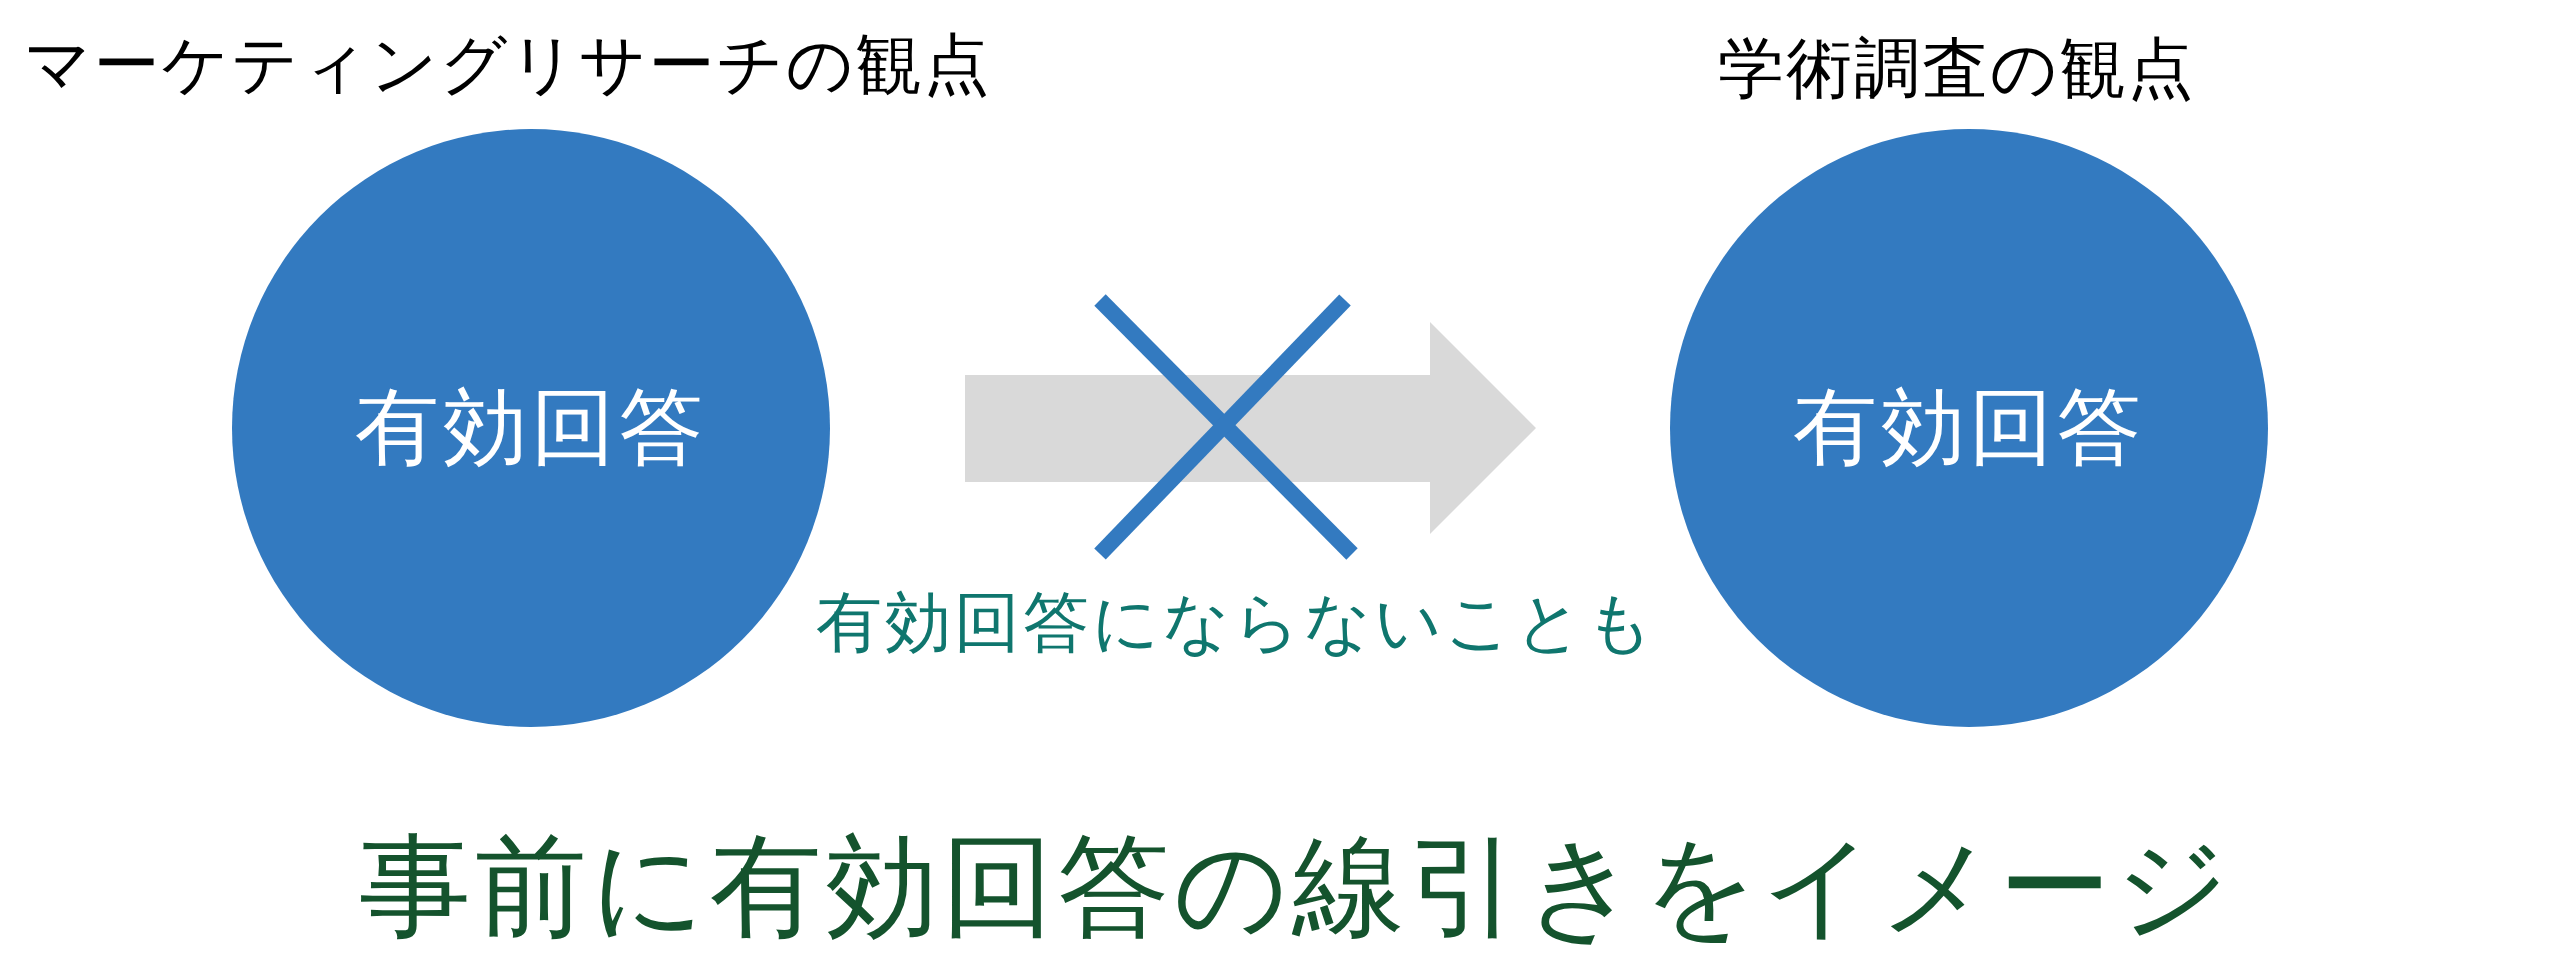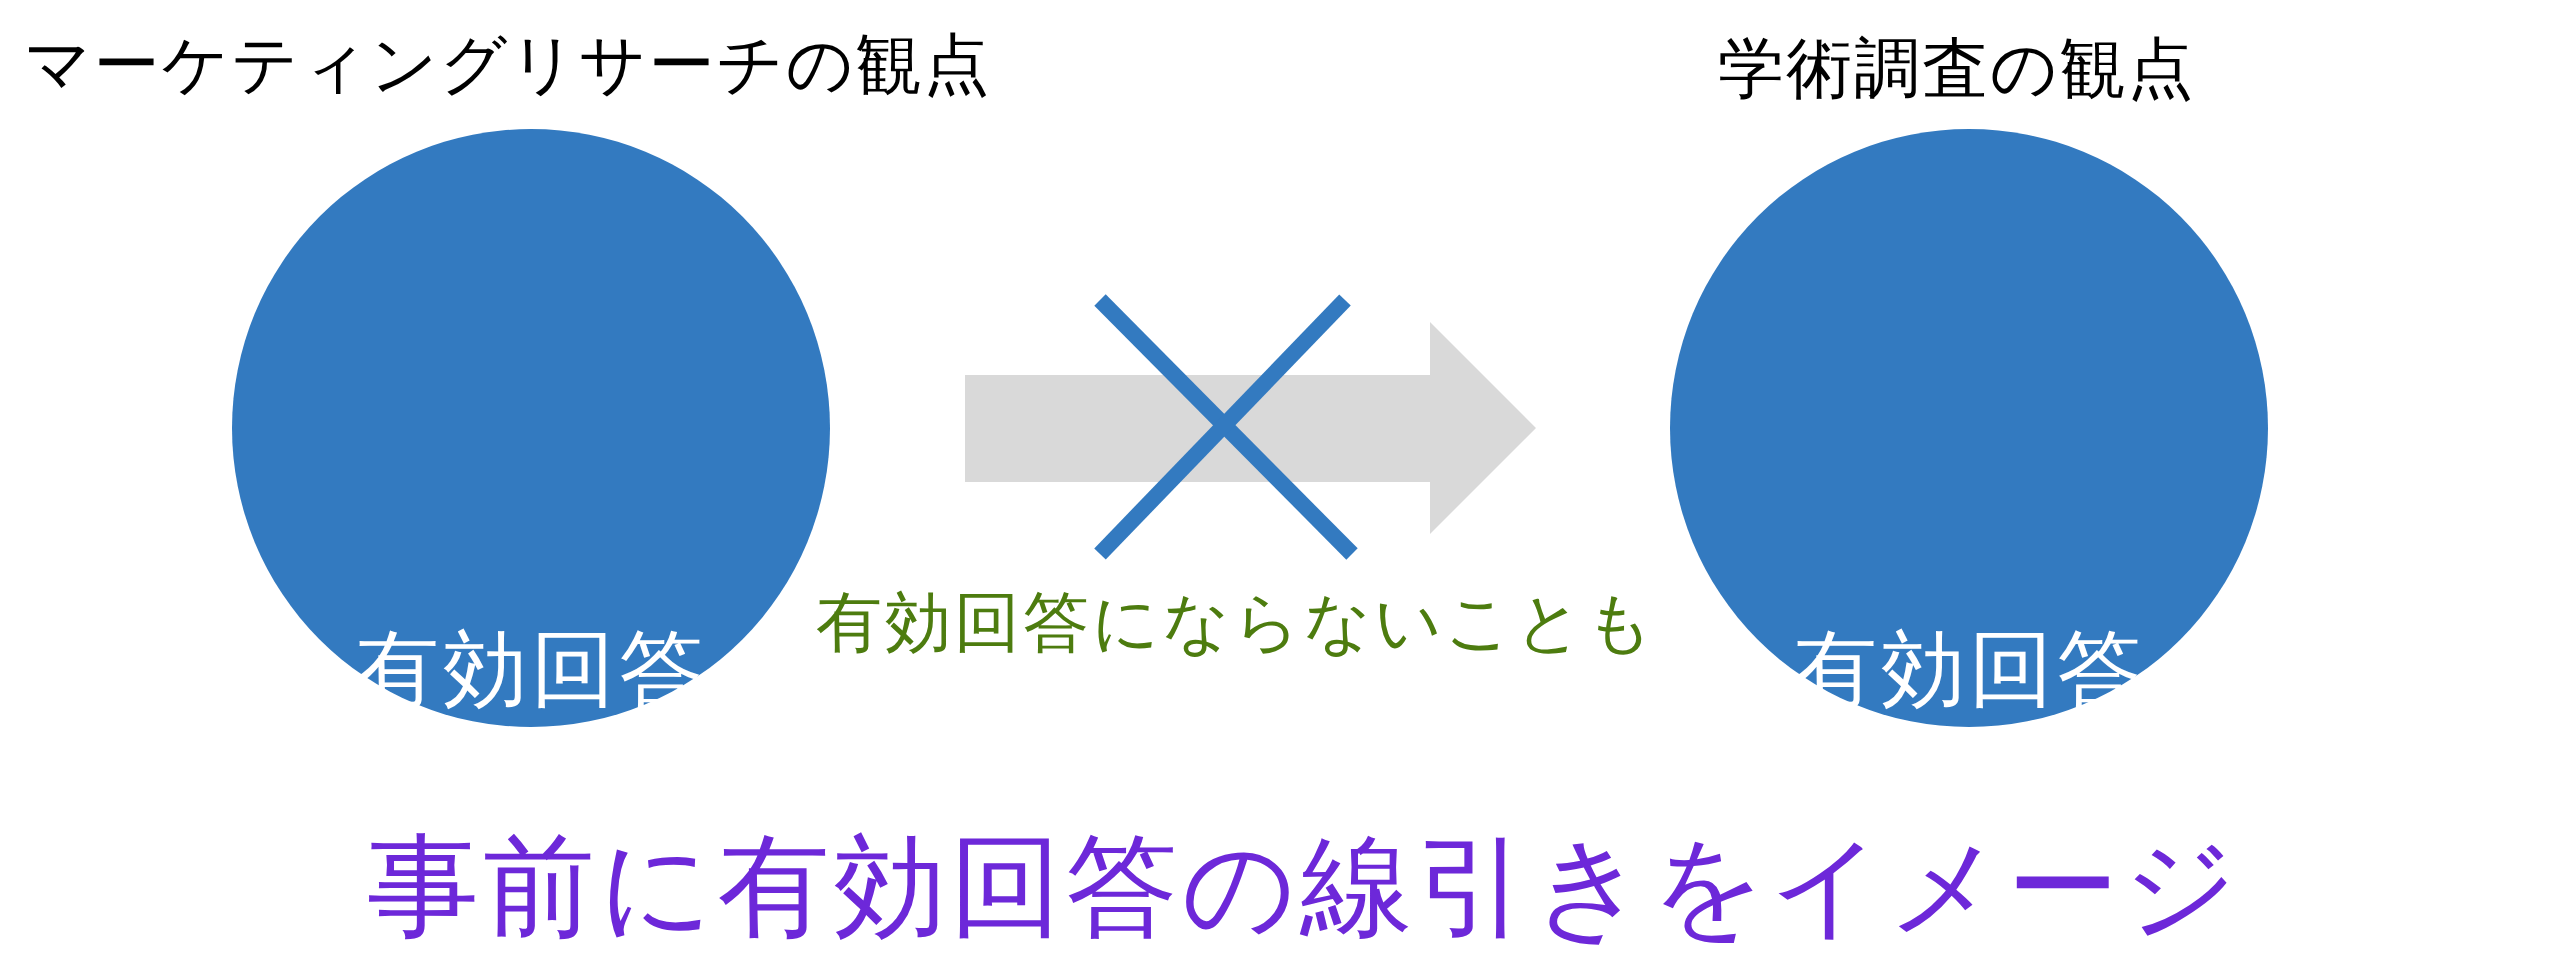--- a/index.html
+++ b/index.html
@@ -2,27 +2,27 @@
 <html><head>
 <meta charset="utf-8">
 <style>
   html, body { margin:0; padding:0; background:#ffffff; }
   body { width:2560px; height:976px; position:relative; overflow:hidden;
          font-family:"DejaVu Sans", "Liberation Sans", sans-serif; }
   .heading { position:absolute; color:#000; font-size:66px; white-space:nowrap; line-height:1;text-align:right; }
   #left-heading { left:24px; top:32px; letter-spacing:2px; }
   #right-heading { left:1718px; top:36px; letter-spacing:2px; }
   .circle { position:absolute; width:598px; height:598px; border-radius:50%;
-            background:#337ac0; display:flex; align-items:flex-end; justify-content:center; }
+            background:#337ac0; display:flex; align-items:center; justify-content:center; }
   #left-circle { left:232px; top:129px; }
   #right-circle { left:1670px; top:129px; }
   .circle span { color:#fff; font-size:84px; letter-spacing:4px; }
   svg.diagram { position:absolute; left:0; top:0; }
-  #middle-note { position:absolute; left:816px; top:590px; font-size:66px; color:#4d7c0f; white-space:nowrap; letter-spacing:3px; line-height:1; }
-  #bottom-caption { position:absolute; left:367px; top:830px; font-size:112px; color:#6d28d9; white-space:nowrap; letter-spacing:4px; line-height:1; }
+  #middle-note { position:absolute; left:816px; top:590px; font-size:66px; color:#0f766e; white-space:nowrap; letter-spacing:3px; line-height:1; }
+  #bottom-caption { position:absolute; left:359px; top:830px; font-size:112px; color:#14532d; white-space:nowrap; letter-spacing:4px; line-height:1; }
 </style>
 </head>
 <body>
 
 <div id="left-heading" class="heading">マーケティングリサーチの観点</div>
 <div id="right-heading" class="heading">学術調査の観点</div>
 
 <div id="left-circle" class="circle">
   <span>有効回答</span>
 </div>

